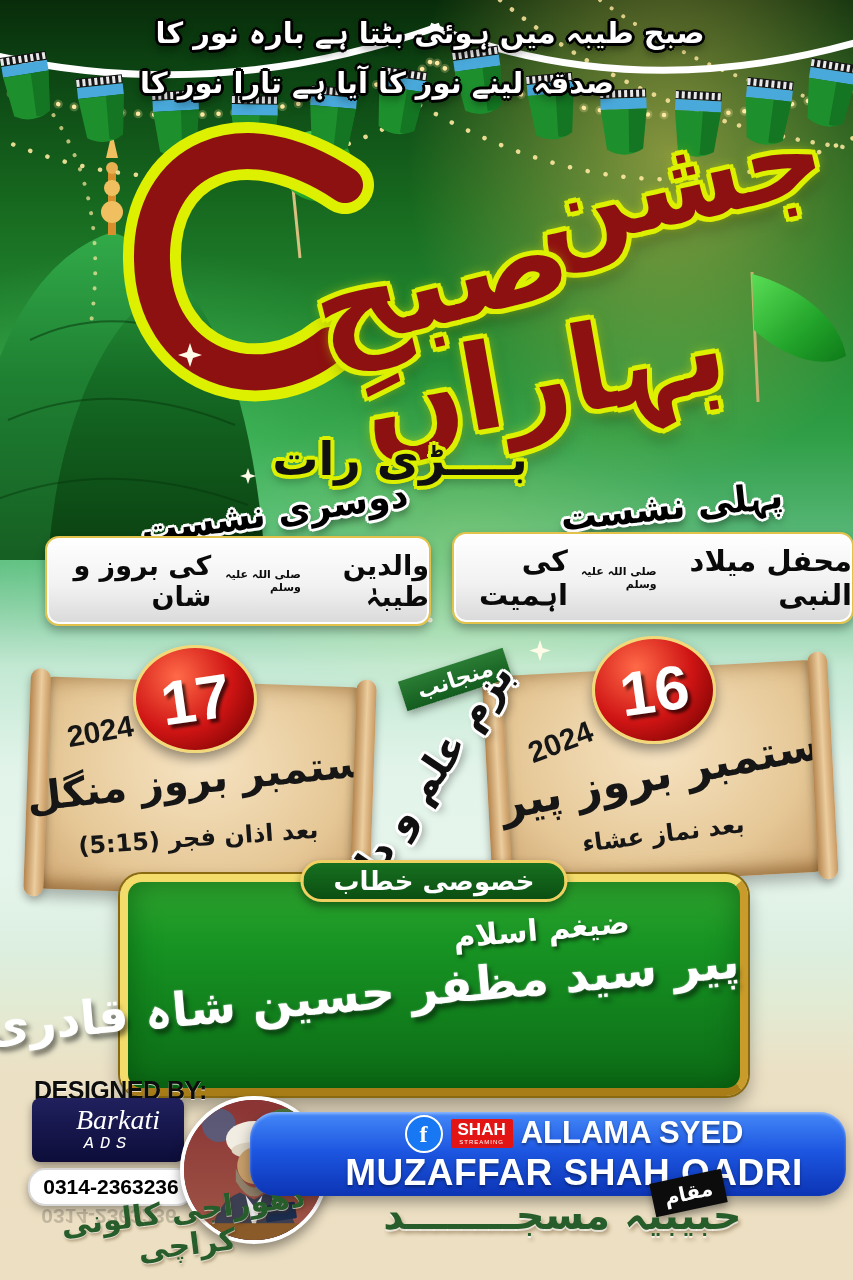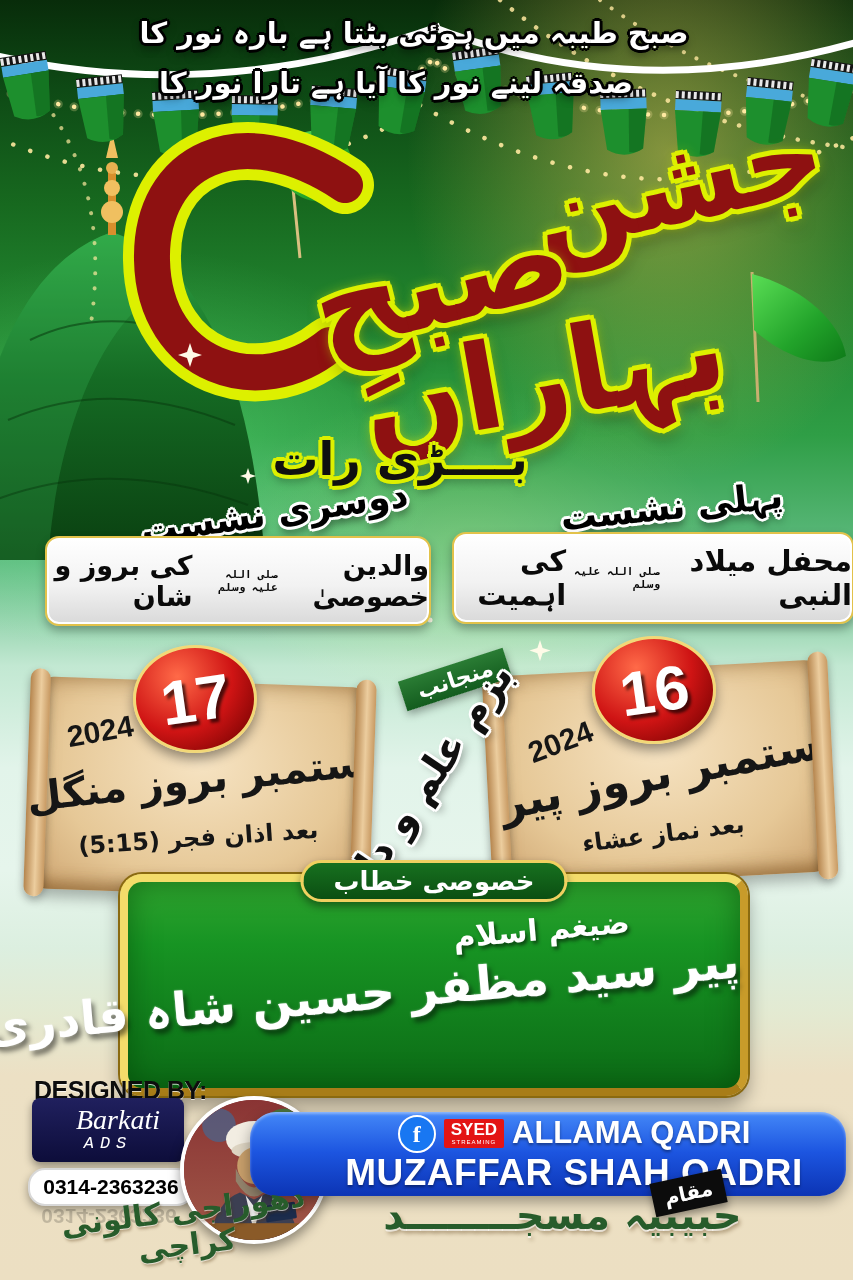--- a/index.html
+++ b/index.html
@@ -30,21 +30,21 @@
       0 -5px 0 #ddf000,0 5px 0 #ddf000,-5px 0 0 #ddf000,5px 0 0 #ddf000,0 0 14px #ddf000,0 10px 18px rgba(0,0,0,.35);}
   .title-sub{color:#101010;font-weight:bold;font-size:46px;white-space:nowrap;
     text-shadow:-3px -3px 0 #ddf000,3px -3px 0 #ddf000,-3px 3px 0 #ddf000,3px 3px 0 #ddf000,
       0 -4px 0 #ddf000,0 4px 0 #ddf000,-4px 0 0 #ddf000,4px 0 0 #ddf000,0 6px 10px rgba(0,0,0,.35);}
 
   .session-label{color:#000;font-weight:bold;font-size:36px;white-space:nowrap;
     text-shadow:-2px -2px 0 #fff,2px -2px 0 #fff,-2px 2px 0 #fff,2px 2px 0 #fff,0 -3px 0 #fff,0 3px 0 #fff,-3px 0 0 #fff,3px 0 0 #fff,0 6px 8px rgba(0,0,0,.55);}
   .session-box{background:linear-gradient(180deg,#ffffff,#f2f2f2 55%,#d9d9d9);
     border:2px solid #e2c24a;border-radius:14px;box-shadow:0 5px 10px rgba(0,0,0,.3), inset 0 0 0 2px #fff;
     display:flex;align-items:center;justify-content:center;color:#0a0a0a;font-weight:bold;}
-  .session-box .honorific{font-size:11px;vertical-align:super;margin:18px 2px;font-family:Liberation Mono, monospace;}
+  .session-box .honorific{font-size:11px;vertical-align:super;margin:18px 2px;}
 
   .scroll{background:radial-gradient(ellipse at 50% 38%, #f6e3c2, #e6c897 62%, #cda470);
     border-radius:16px;box-shadow:inset 0 0 22px rgba(120,78,28,.55), inset 0 -8px 14px rgba(120,78,28,.35), 0 8px 14px rgba(0,0,0,.28);}
   .scroll::before,.scroll::after{content:"";position:absolute;top:-8px;bottom:-8px;width:20px;border-radius:10px;
     background:linear-gradient(90deg,#b5854e,#eccd9e 55%,#c89a63);box-shadow:0 4px 8px rgba(0,0,0,.3);}
   .scroll::before{left:-8px;}
   .scroll::after{right:-8px;}
   .day-oval{border-radius:50%;display:flex;align-items:center;justify-content:center;
     background:radial-gradient(circle at 35% 28%, #ff6a48, #cf1414 52%, #6d0000 95%);
     border:3px solid #f2d878;box-shadow:0 6px 12px rgba(0,0,0,.4);}
@@ -196,38 +196,38 @@
       <path d="M335,292 l2.4,7 7,2.4 -7,2.4 -2.4,7 -2.4,-7 -7,-2.4 7,-2.4 Z"></path>
       <path d="M248,468 l2,6 6,2 -6,2 -2,6 -2,-6 -6,-2 6,-2 Z"></path>
       <path d="M540,640 l2.6,8 8,2.6 -8,2.6 -2.6,8 -2.6,-8 -8,-2.6 8,-2.6 Z"></path>
       <path d="M700,205 l2,6 6,2 -6,2 -2,6 -2,-6 -6,-2 6,-2 Z"></path>
       <circle cx="160" cy="700" r="3"></circle>
       <circle cx="620" cy="760" r="3"></circle>
       <circle cx="430" cy="620" r="2.5"></circle>
     </g>
   </svg>
 
-  <div class="abs urdu poetry" style="left:124px;top:16px;width:580px;">صبح طیبہ میں ہوئی بٹتا ہے بارہ نور کا</div>
-  <div class="abs urdu poetry" style="left:111px;top:66px;width:570px;">صدقہ لینے نور کا آیا ہے تارا نور کا</div>
+  <div class="abs urdu poetry" style="left:140px;top:16px;width:580px;">صبح طیبہ میں ہوئی بٹتا ہے بارہ نور کا</div>
+  <div class="abs urdu poetry" style="left:92px;top:66px;width:570px;">صدقہ لینے نور کا آیا ہے تارا نور کا</div>
 
   <div class="abs urdu title-word" style="left:530px;top:118px;font-size:112px;transform:rotate(-13deg);">جشن</div>
   <div class="abs urdu title-word" style="left:310px;top:208px;font-size:124px;transform:rotate(-14deg);">صبحِ</div>
   <div class="abs urdu title-word" style="left:360px;top:308px;font-size:118px;transform:rotate(-10deg);">بہاراں</div>
   <div class="abs urdu title-sub" style="left:235px;top:432px;width:330px;text-align:center;">بــــڑی رات</div>
 
   <div class="abs urdu session-label" style="left:560px;top:486px;transform:rotate(-6deg);">پہلی نشست</div>
   <div class="abs session-box urdu" style="left:452px;top:532px;width:398px;height:88px;font-size:29px;">
     <span>محفل میلاد النبی</span>
     <span class="honorific">صلی اللہ علیہ وسلم</span>
     <span>کی اہمیت</span>
   </div>
 
   <div class="abs urdu session-label" style="left:140px;top:492px;transform:rotate(-8deg);">دوسری نشست</div>
   <div class="abs session-box urdu" style="left:45px;top:536px;width:382px;height:86px;font-size:27px;">
-    <span>والدین خصوصیٰ</span>
+    <span>والدین طیبہٰ</span>
     <span class="honorific">صلی اللہ علیہ وسلم</span>
     <span>کی بروز و شان</span>
   </div>
 
   <div class="abs scroll" style="left:495px;top:668px;width:330px;height:212px;transform:rotate(-3deg);">
     <div class="abs scroll-year" style="left:34px;top:52px;transform:rotate(-18deg);">2024</div>
     <div class="abs urdu scroll-date" style="left:0;right:0;top:80px;font-size:44px;transform:rotate(-8deg);">ستمبر بروز پیر</div>
     <div class="abs urdu scroll-time" style="left:0;right:0;top:152px;transform:rotate(-4deg);">بعد نماز عشاء</div>
   </div>
   <div class="abs day-oval" style="left:592px;top:636px;width:118px;height:102px;">
@@ -279,24 +279,24 @@
       <path d="M44,68 L50,76 L56,68 L51,90 L49,90 Z" fill="#e8e8e8"></path>
       <rect x="0" y="88" width="100" height="12" fill="#8a5a28"></rect>
       <rect x="58" y="74" width="22" height="12" rx="1" fill="#1c2c4c" transform="rotate(-8 69 80)"></rect>
     </svg>
   </div>
 
   <div class="abs blue-banner" style="left:250px;top:1112px;width:596px;height:84px;padding-left:52px;box-sizing:border-box;">
     <div class="live-row">
       <span class="fb-circle">f</span>
       <span class="live-badge">
-        <span class="live-word">SYED</span>
+        <span class="live-word">SHAH</span>
         <span class="streaming-word">STREAMING</span>
       </span>
-      <span class="allama-1">ALLAMA QADRI</span>
+      <span class="allama-1">ALLAMA SYED</span>
     </div>
     <div class="allama-2">MUZAFFAR SHAH QADRI</div>
   </div>
 
   <div class="abs urdu venue-label-box" style="left:652px;top:1176px;transform:rotate(-12deg);">مقام</div>
   <div class="abs urdu venue-name" style="left:330px;top:1192px;width:465px;">حبیبیہ مسجــــــــد</div>
   <div class="abs urdu venue-address" style="left:35px;top:1194px;width:300px;transform:rotate(-7deg);">دھوراجی کالونی کراچی</div>
 
 </div>
 

